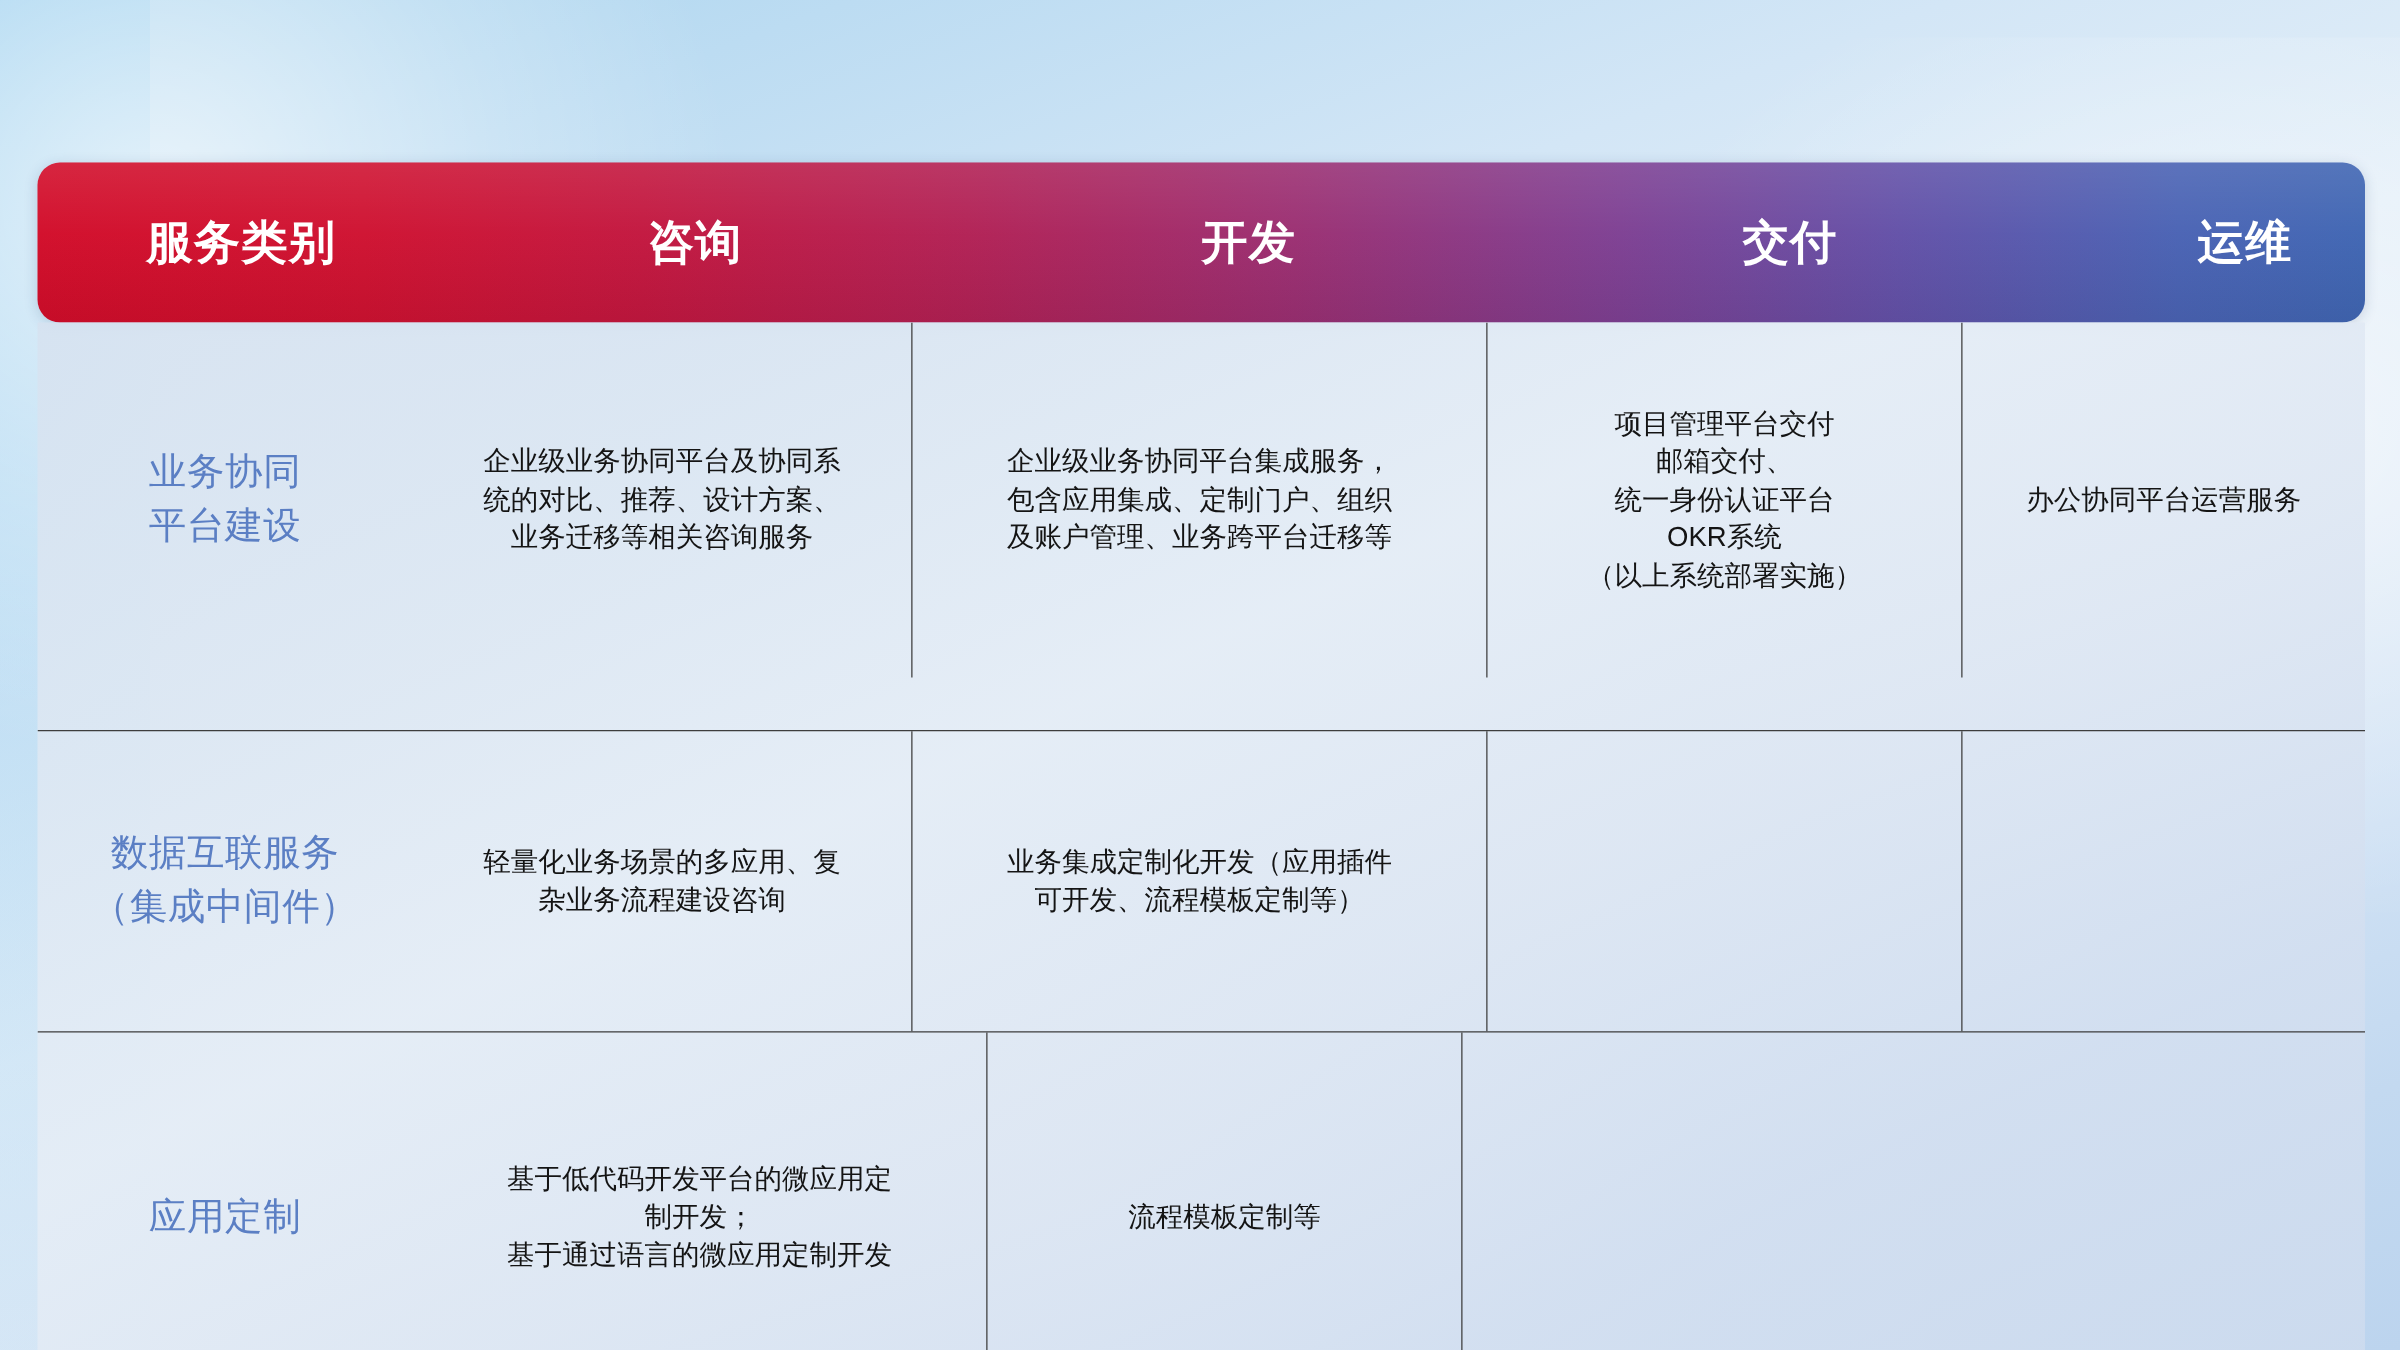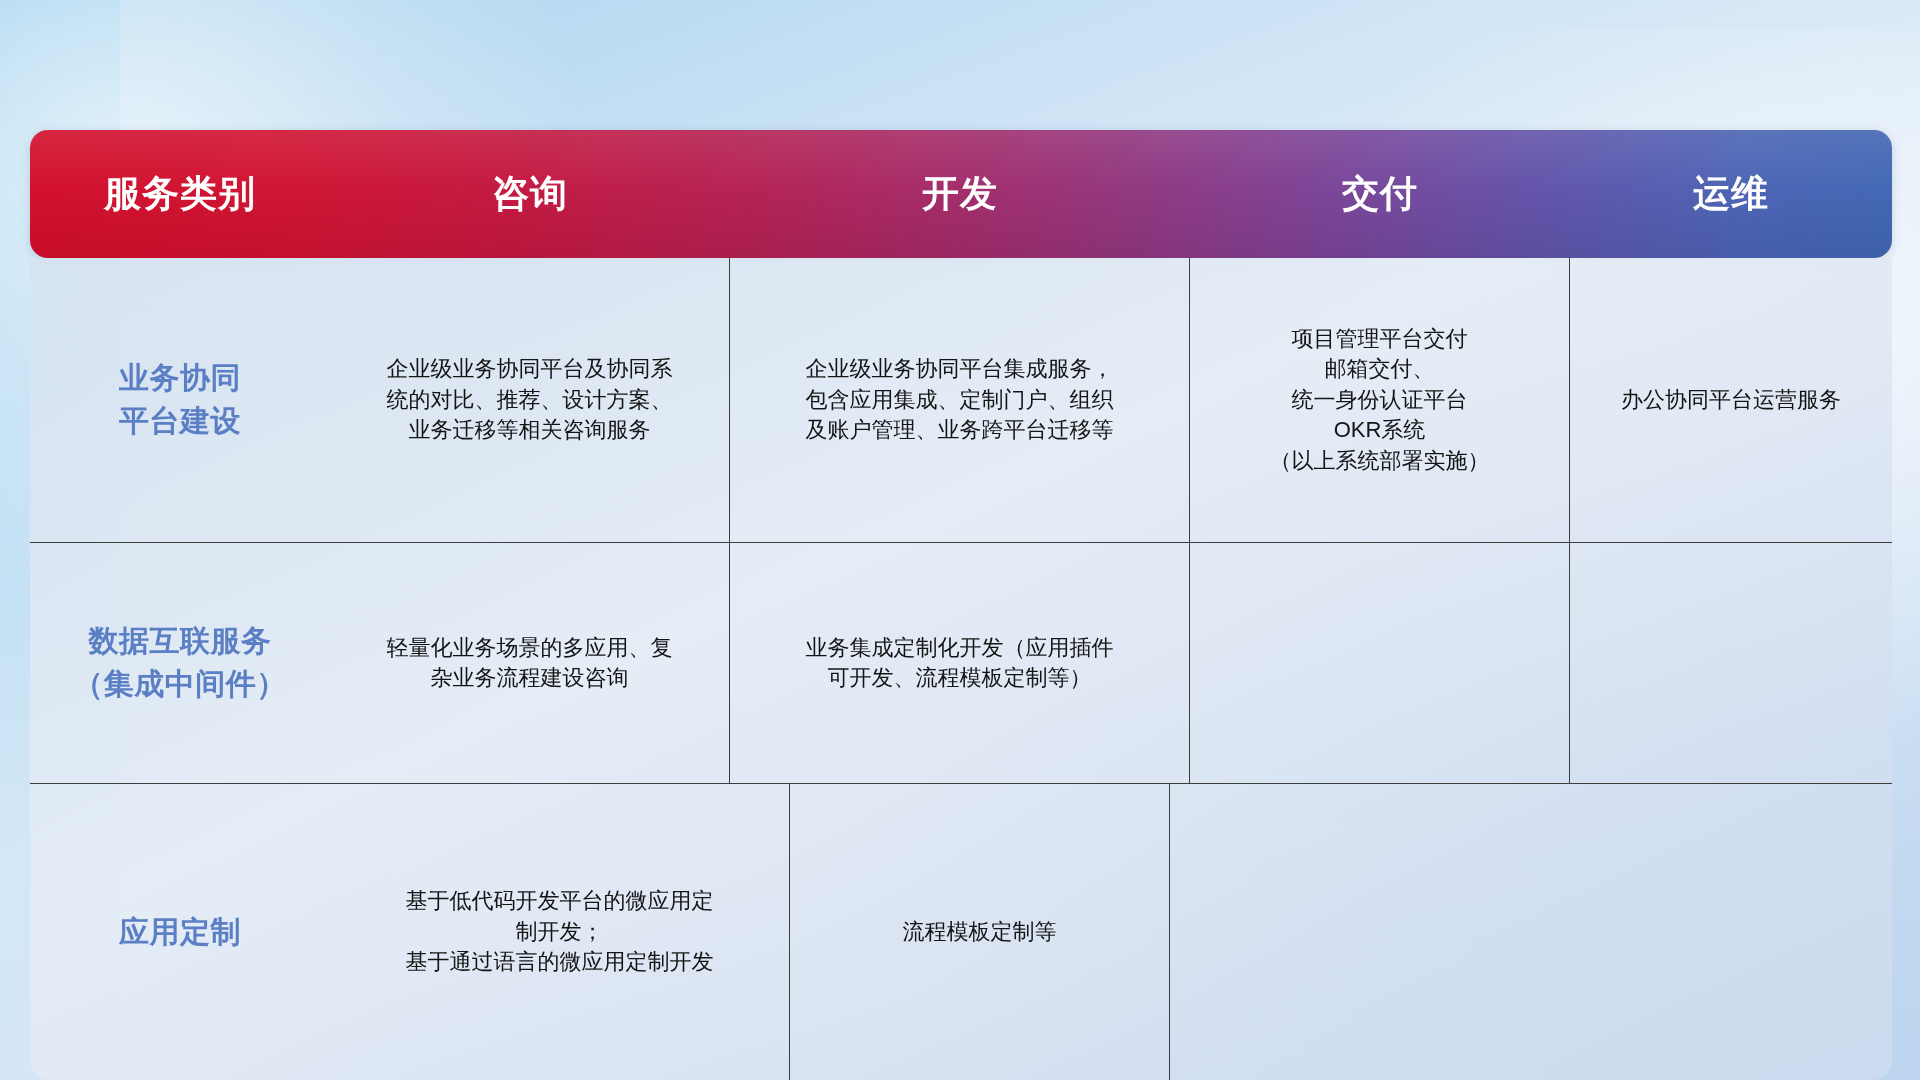--- a/index.html
+++ b/index.html
@@ -105,20 +105,21 @@
     color: #ffffff;
     font-size: 37px;
     font-weight: 700;
     letter-spacing: 1px;
     text-align: center;
     display: flex;
     align-items: center;
     justify-content: center;
     height: 100%;
     box-sizing: border-box;
+    margin-left: 13px;
   }
 
   
   #table-body {
     position: relative;
     margin-top: 0px;
     border-radius: 0 0 20px 20px;
     background: linear-gradient(155deg,
       rgba(214,226,240,0.88) 0%,
       rgba(222,232,243,0.90) 22%,
@@ -143,35 +144,35 @@
     text-align: center;
     padding: 10px 14px;
     font-size: 22px;
     line-height: 1.38;
     color: #141414;
     white-space: pre-line;
   }
   .cell.divider { border-right: 1.6px solid #3d3d3d; }
   .cell.cat {
     color: #5b7fc4;
-    font-weight: 700;
+    font-weight: 400;
     font-size: 30px;
     line-height: 1.42;
     letter-spacing: 0.5px;
   }
 
   
   .col0 { width: 300px; flex: 0 0 300px; }
   .col1 { width: 400px; flex: 0 0 400px; }
   .col2 { width: 460px; flex: 0 0 460px; }
   .col3 { width: 380px; flex: 0 0 380px; }
   .col4 { width: 322px; flex: 0 0 322px; text-align: right; }
 
   .r1 { height: 284px; }
-  .r2 { height: 240px; }
+  .r2 { height: 240px; margin-top: 42px; }
   .r3 { height: 296px; }
 </style>
 </head>
 <body>
 
 <div id="bg-base"></div>
 <div id="bg-band-left"></div>
 <div id="bg-glow-left"></div>
 <div id="bg-glow-right"></div>
 <div id="bg-glow-bottom"></div>

